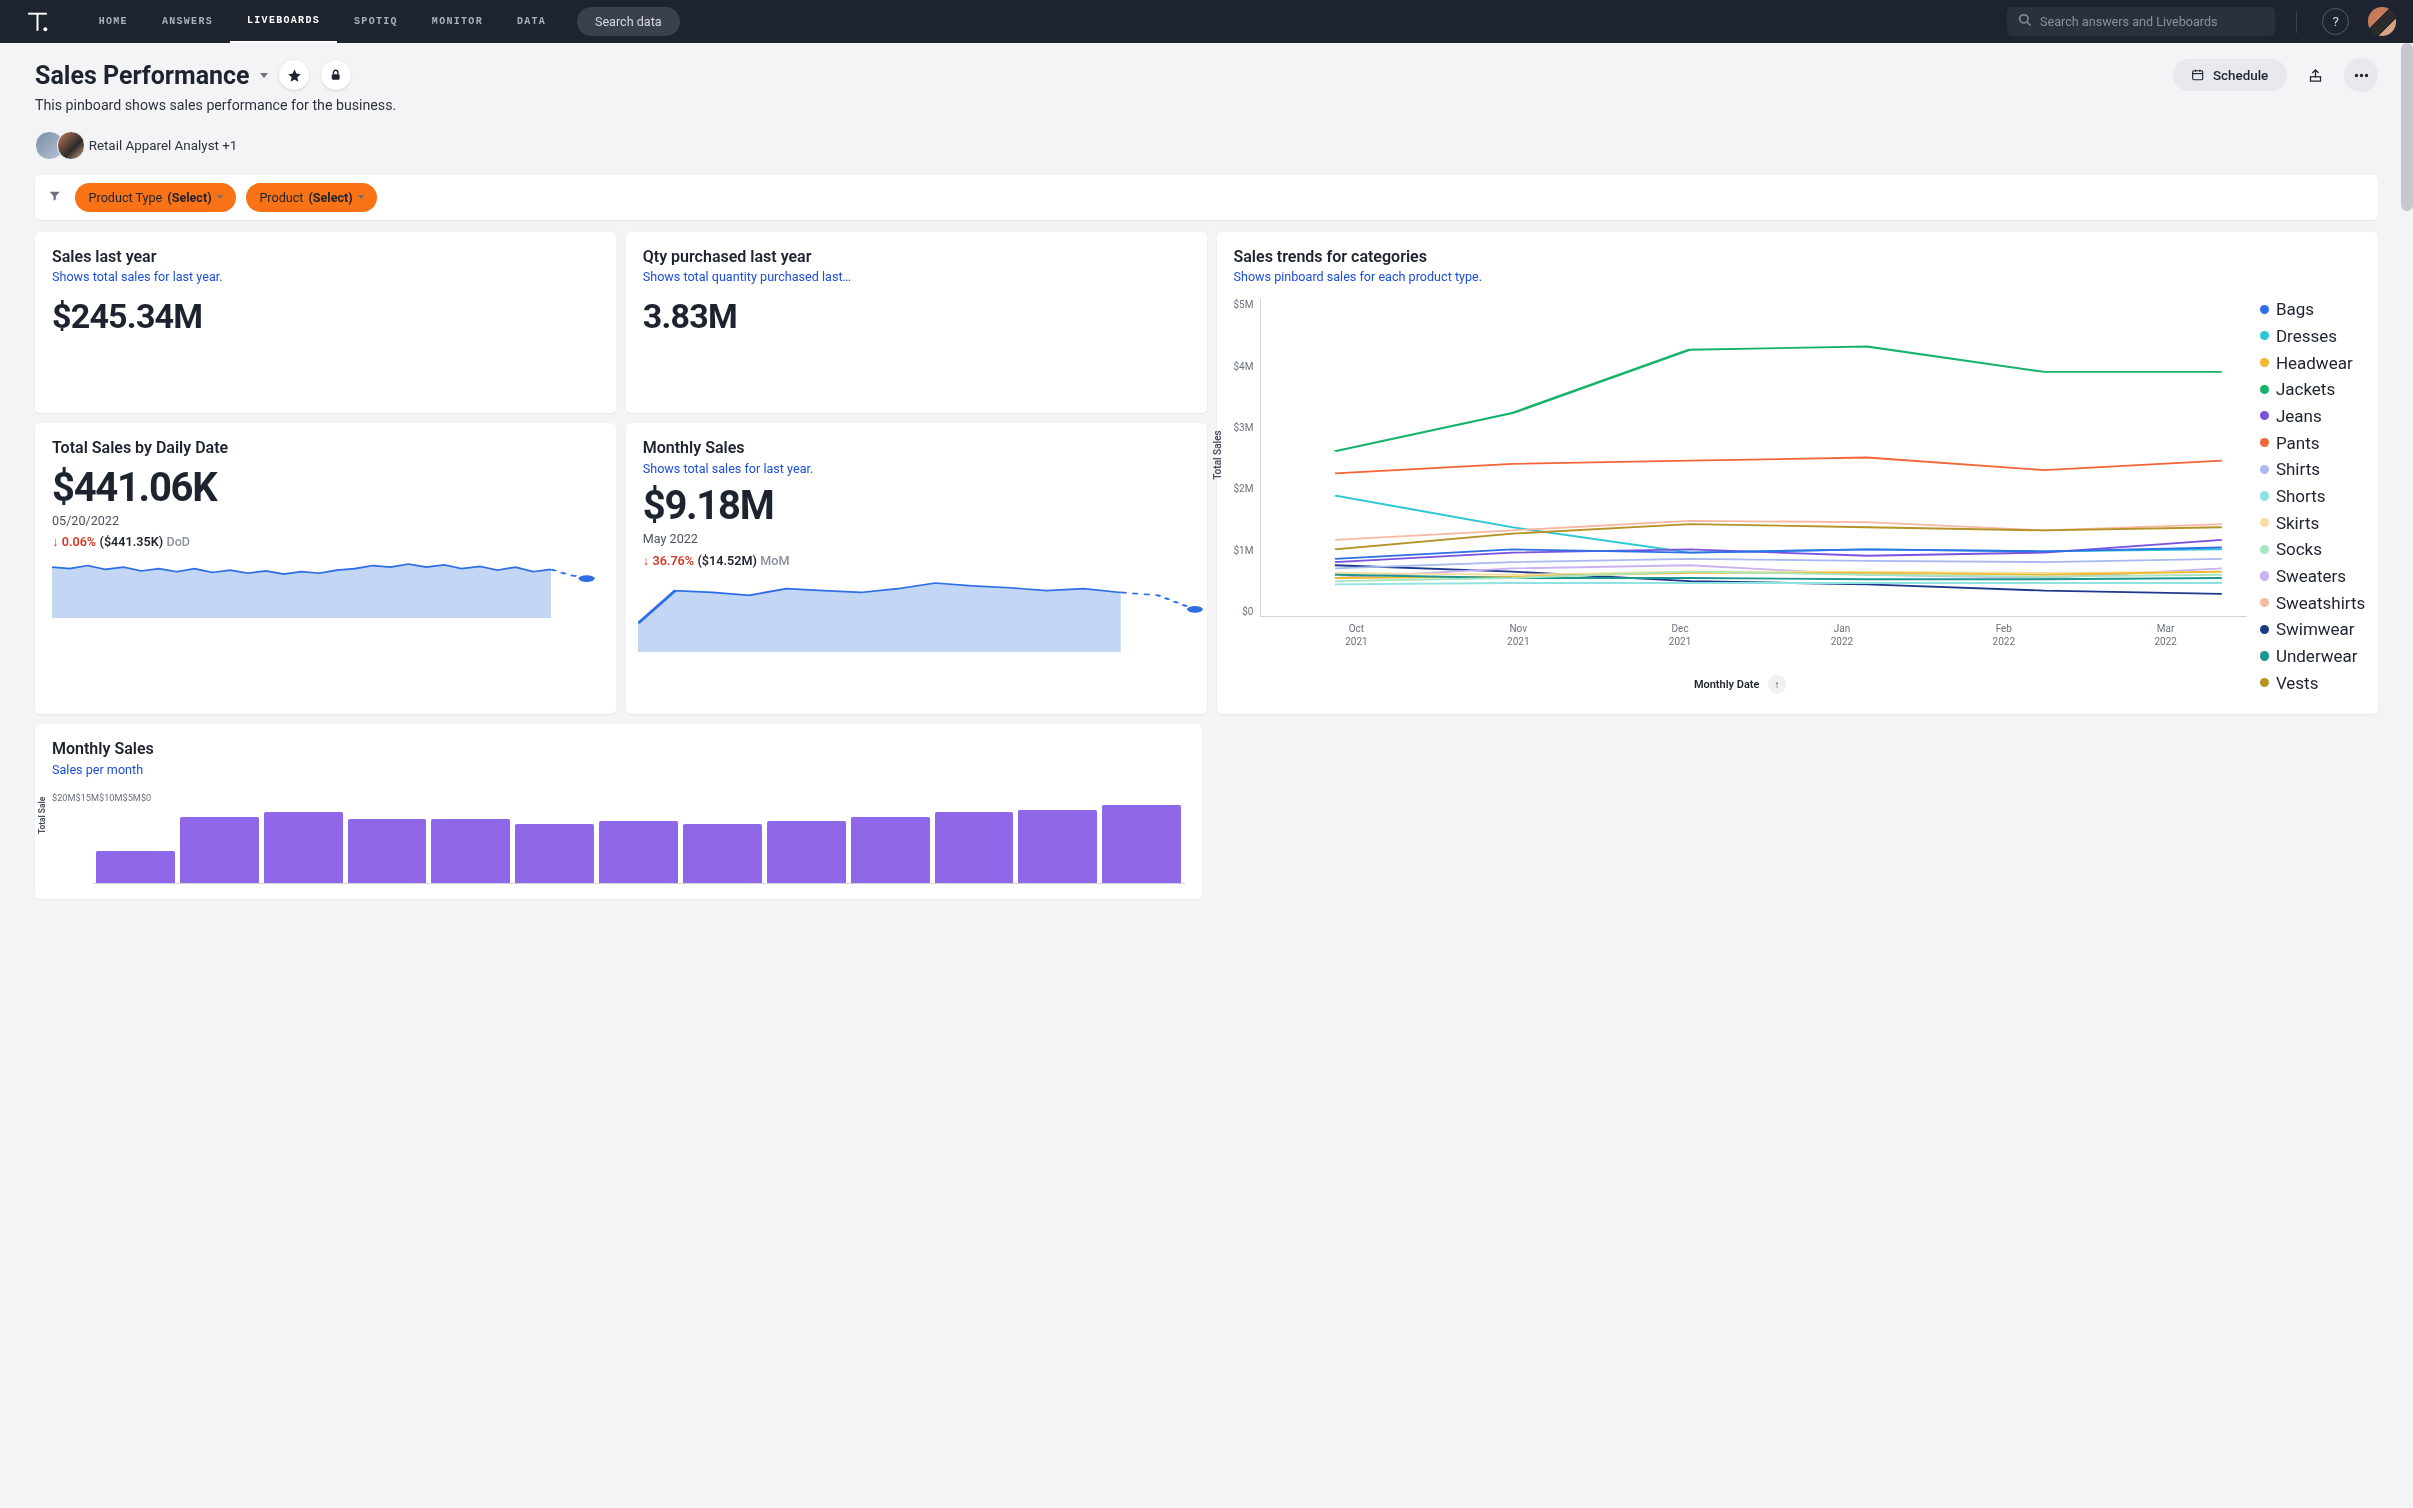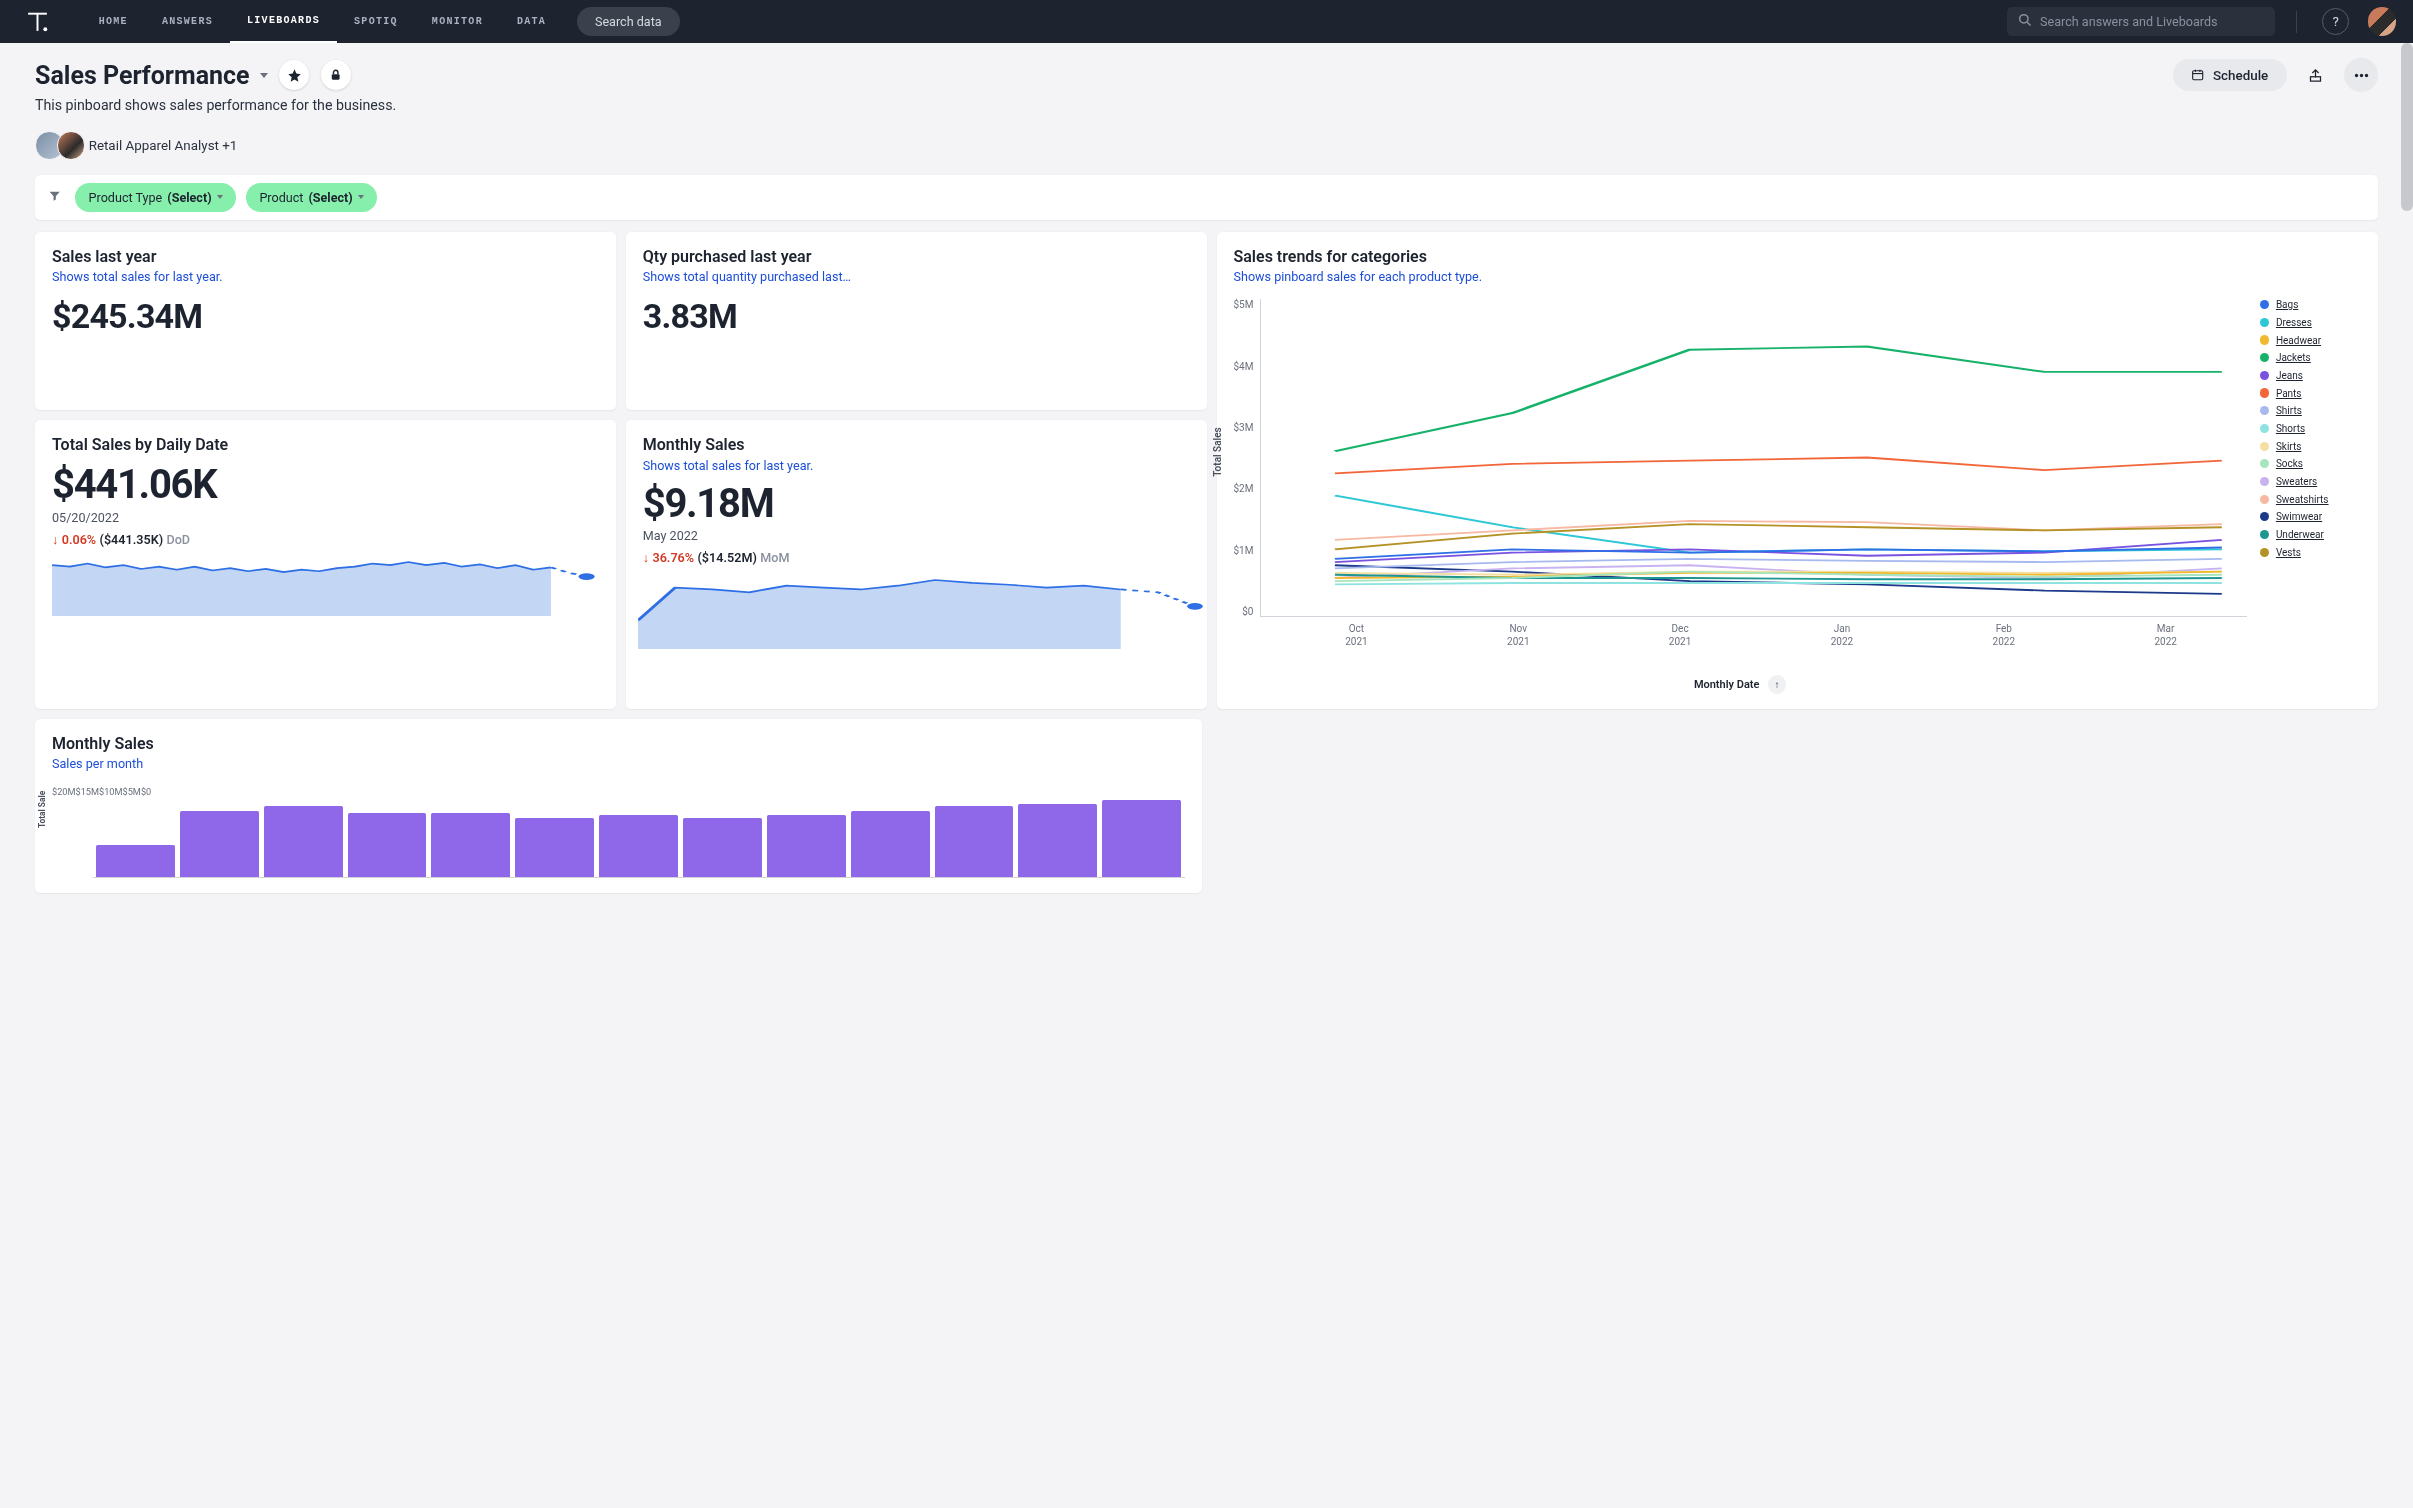--- a/index.html
+++ b/index.html
@@ -33,21 +33,21 @@
     .authors-row { display: flex; align-items: center; gap: 10px; margin-top: 18.4px; }
     .avatars { display: flex; }
     .av { width: 28.5px; height: 28.5px; border-radius: 50%; border: 1.7px solid #f4f4f6; margin-right: -6.7px; }
     .av1 { background: linear-gradient(135deg, #7b8ea5, #b5c3d4); }
     .av2 { background: linear-gradient(135deg, #c77b5a, #2b2b2b 60%, #d6a385); }
     .authors-text { font-size: 13.4px; color: #2b323f; }
     
     
     .filter-bar { background: #fff; border-radius: 5px; margin-top: 15px; padding: 8.4px 10px; display: flex; align-items: center; gap: 10px; box-shadow: 0 0.8px 1.7px rgba(0,0,0,0.06); }
     .filter-icon { color: #6a707c; padding: 0 3.4px; }
-    .filter-chip { background: #86efac; border-radius: 15px; padding: 6.7px 13.4px; font-size: 12.6px; display: flex; align-items: center; gap: 5px; }
+    .filter-chip { background: #f97316; border-radius: 15px; padding: 6.7px 13.4px; font-size: 12.6px; display: flex; align-items: center; gap: 5px; }
     .filter-chip b { font-weight: 700; }
     .caret-xs { display: inline-block; width: 0; height: 0; border-left: 3.4px solid transparent; border-right: 3.4px solid transparent; border-top: 4.2px solid #6a707c; }
     
     
     .grid { display: grid; grid-template-columns: 1fr 1fr 2fr; gap: 10px; margin-top: 11.7px; }
     .card { background: #fff; border-radius: 5px; padding: 15px 17px; box-shadow: 0 0.8px 1.7px rgba(0,0,0,0.06); }
     .card-title { font-size: 16px; font-weight: 600; color: #1d232f; }
     .card-sub { font-size: 12.6px; color: #1d4ed8; margin-top: 3.4px; }
     .kpi-big { font-size: 34px; font-weight: 700; margin-top: 11.7px; letter-spacing: -0.8px; }
     .kpi-huge { font-size: 40px; font-weight: 700; margin-top: 6.7px; letter-spacing: -1.3px; }
@@ -57,21 +57,21 @@
     .pct { color: #d33923; font-weight: 600; }
     .paren { color: #1d232f; font-weight: 600; }
     .period { color: #8a90a0; font-weight: 500; }
     
     .spark-wrap { margin-top: 10px; height: 59px; }
     
     
     .trends { grid-row: span 2; }
     .trends-chart { display: flex; margin-top: 15px; gap: 13.4px; }
     .chart-area { flex: 1; position: relative; }
-    .legend { width: 101px; font-size: 10px; text-decoration: underline; }
+    .legend { width: 101px; font-size: 17px; }
     .legend-item { display: flex; align-items: center; gap: 6.7px; margin-bottom: 6.7px; }
     .dot { width: 9.2px; height: 9.2px; border-radius: 50%; flex-shrink: 0; }
     .y-axis { display: flex; flex-direction: column; justify-content: space-between; font-size: 10px; color: #6a707c; text-align: right; padding-right: 6.7px; height: 318px; }
     .y-axis-label { position: absolute; left: -17px; top: 50%; transform: rotate(-90deg) translateX(50%); transform-origin: left center; font-size: 10px; color: #4b525f; font-weight: 600; }
     .plot-wrap { display: flex; }
     .plot { flex: 1; position: relative; height: 318px; border-left: 0.8px solid #d0d3da; border-bottom: 0.8px solid #d0d3da; }
     .plot svg { width: 100%; height: 100%; }
     .x-axis { display: flex; justify-content: space-around; font-size: 10px; color: #6a707c; text-align: center; padding-left: 42px; margin-top: 5px; }
     .x-axis div { width: 50px; line-height: 1.3; }
     .trends-footer { text-align: center; font-size: 11px; font-weight: 600; color: #1d232f; margin-top: 27px; display: flex; align-items: center; justify-content: center; gap: 8.4px; }

